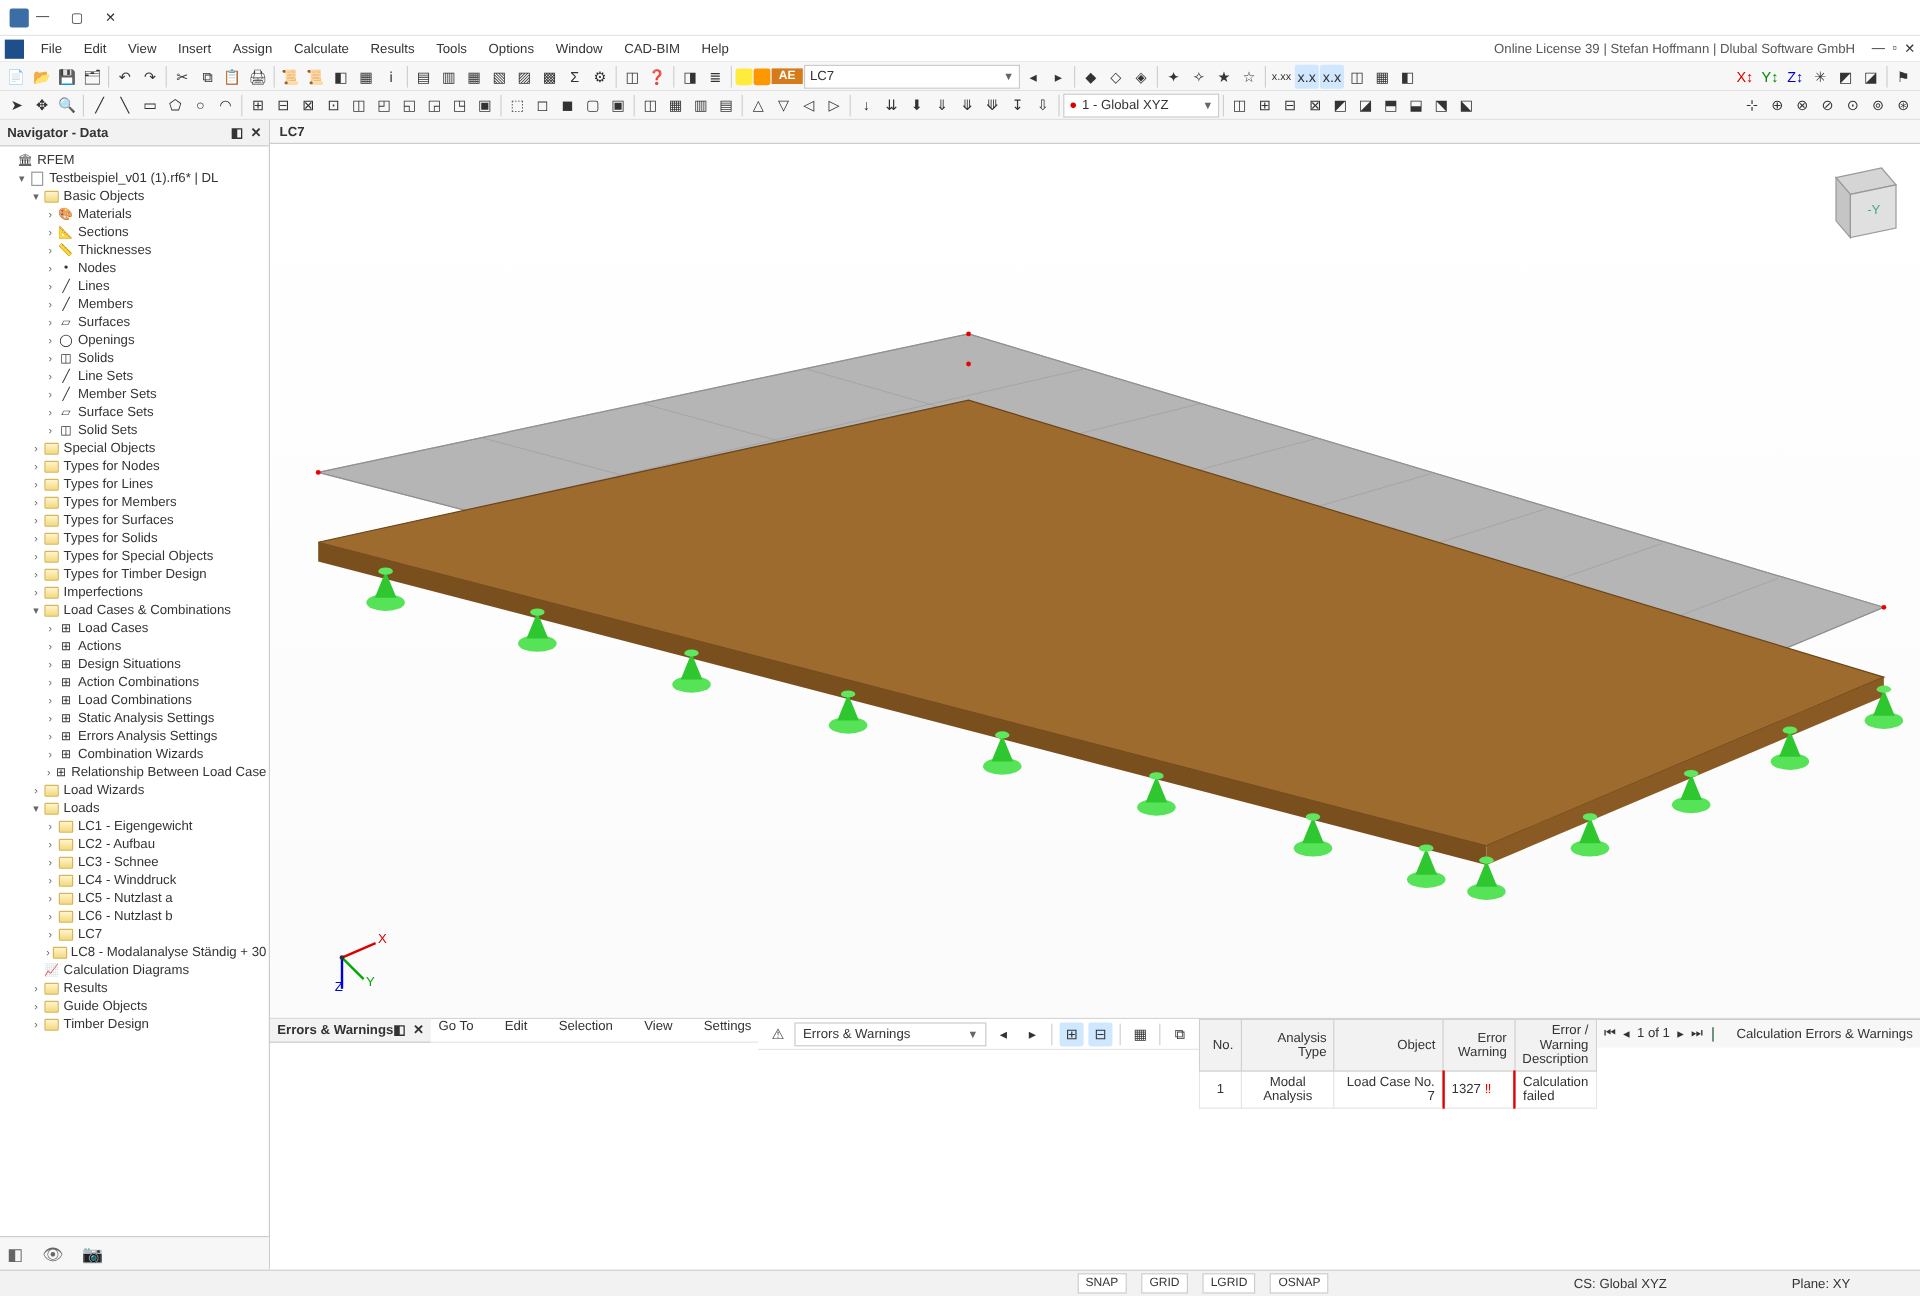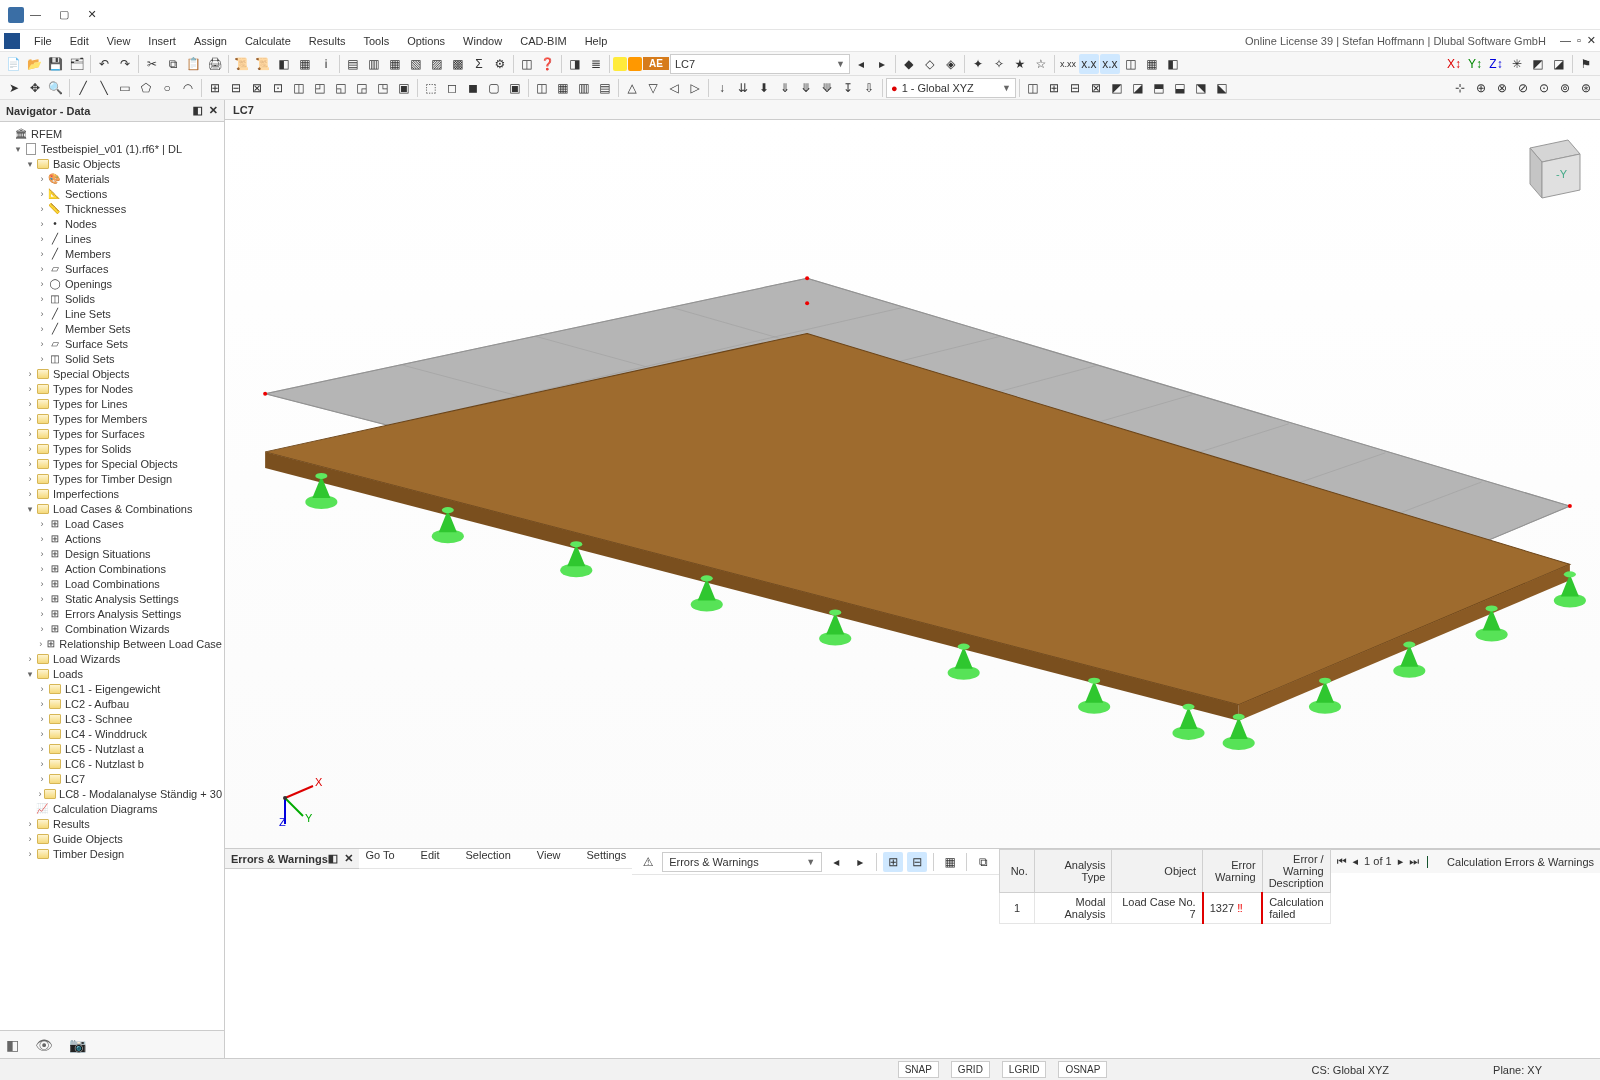--- a/index.html
+++ b/index.html
@@ -718,21 +718,21 @@
                 </th>
               <th>
                   <div style="white-space:pre-line">Error / Warning
 Description</div>
                 </th>
             </tr>
           </thead>
           <tbody>
             <tr>
               <td>1</td>
-              <td style="text-align:right">Modal Analysis</td>
+              <td style="text-align:center">Modal Analysis</td>
               <td style="text-align:right">Load Case No. 7</td>
               <td style="border-left:2px solid #e00000;border-right:2px solid #e00000;text-align:left;padding-right:4px">
                 <span>1327</span> <span style="color:#e00">‼</span>
               </td>
               <td style="text-align:left">Calculation failed</td>
             </tr>
           </tbody>
         </table>
       </div>
       <div class="errfoot">

